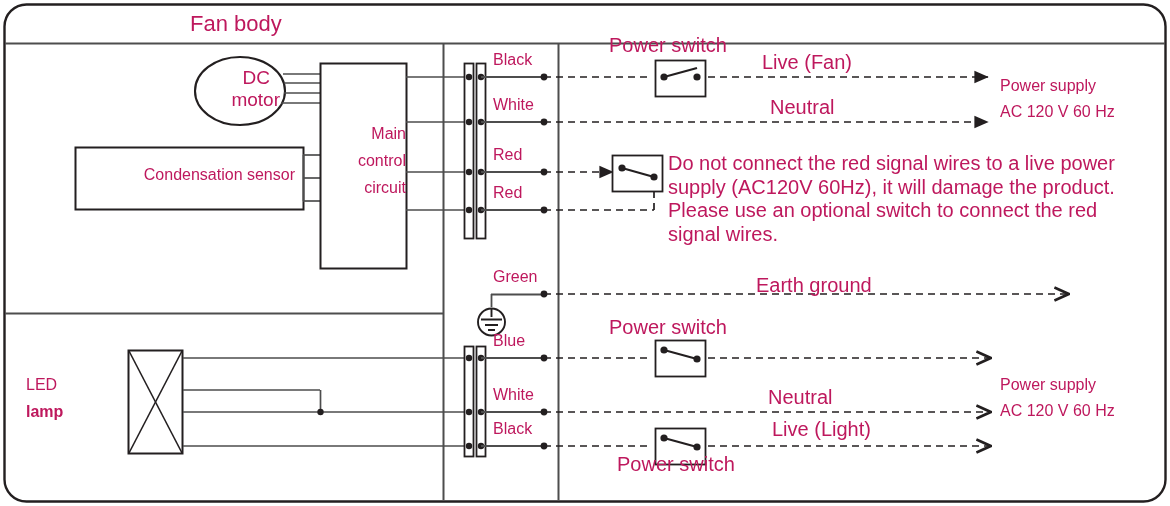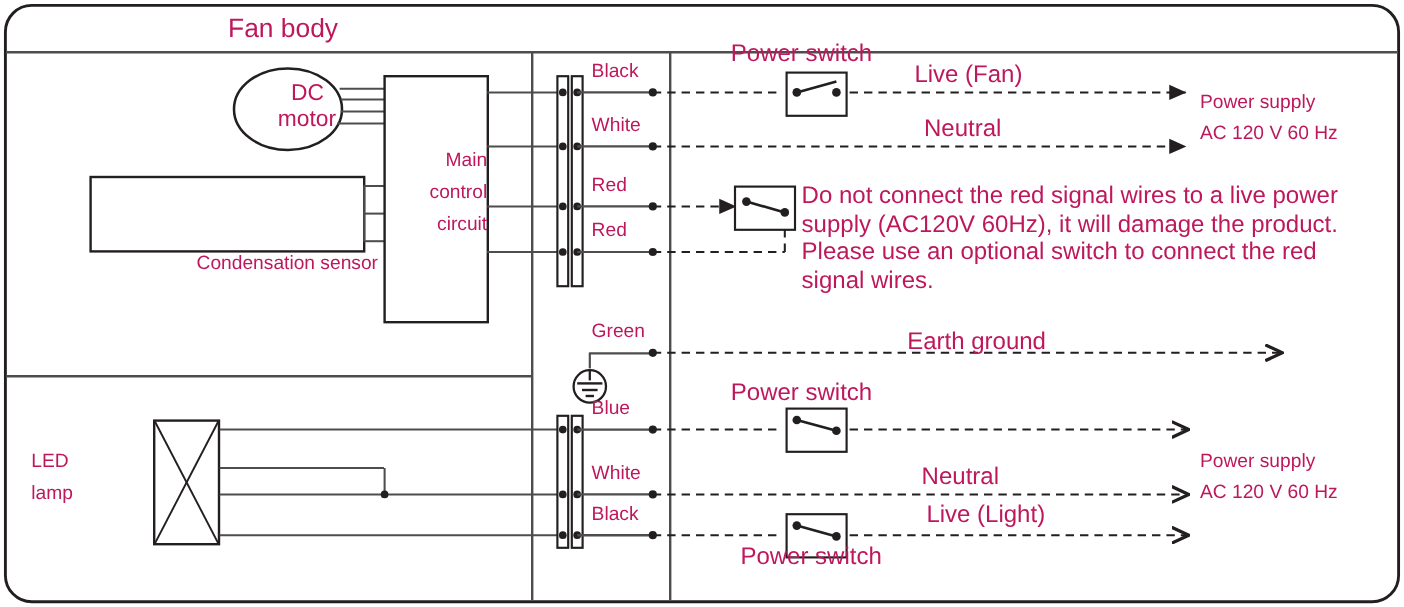--- a/index.html
+++ b/index.html
@@ -155,28 +155,28 @@
     <line x1="664" y1="438" x2="697" y2="447" stroke="#231f20" stroke-width="2.2"></line>
     <circle cx="664" cy="438" r="3.6" fill="#231f20"></circle>
     <circle cx="697" cy="447" r="3.6" fill="#231f20"></circle>
   </svg>
 
   <div class="lbl f22" style="left:190px;top:11px;">Fan body</div>
 
   <div class="lbl f19 ctr" style="left:210px;top:67px;width:60px;">DC</div>
   <div class="lbl f19 ctr" style="left:200px;top:89px;width:80px;">motor</div>
 
-  <div class="lbl f21 ctr" style="left:88px;top:166px;width:227px;margin-top:45px;">Condensation sensor</div>
+  <div class="lbl f21 ctr" style="left:68px;top:166px;width:227px;">Condensation sensor</div>
 
   <div class="lbl f21 ctr" style="left:321px;top:125px;width:85px;">Main</div>
   <div class="lbl f21 ctr" style="left:321px;top:152px;width:85px;">control</div>
   <div class="lbl f21 ctr" style="left:321px;top:179px;width:85px;">circuit</div>
 
   <div class="lbl f21" style="left:26px;top:376px;">LED</div>
-  <div class="lbl f21" style="left:26px;top:403px;">lamp</div>
+  <div class="lbl f21" style="left:26px;top:403px;font-weight:bold;">lamp</div>
 
   <div class="lbl f21" style="left:493px;top:51px;">Black</div>
   <div class="lbl f21" style="left:493px;top:96px;">White</div>
   <div class="lbl f21" style="left:493px;top:146px;">Red</div>
   <div class="lbl f21" style="left:493px;top:184px;">Red</div>
 
   <div class="lbl f21" style="left:493px;top:268px;">Green</div>
   <div class="lbl f21" style="left:493px;top:332px;text-align:right;">Blue</div>
   <div class="lbl f21" style="left:493px;top:386px;">White</div>
   <div class="lbl f21" style="left:493px;top:420px;">Black</div>

